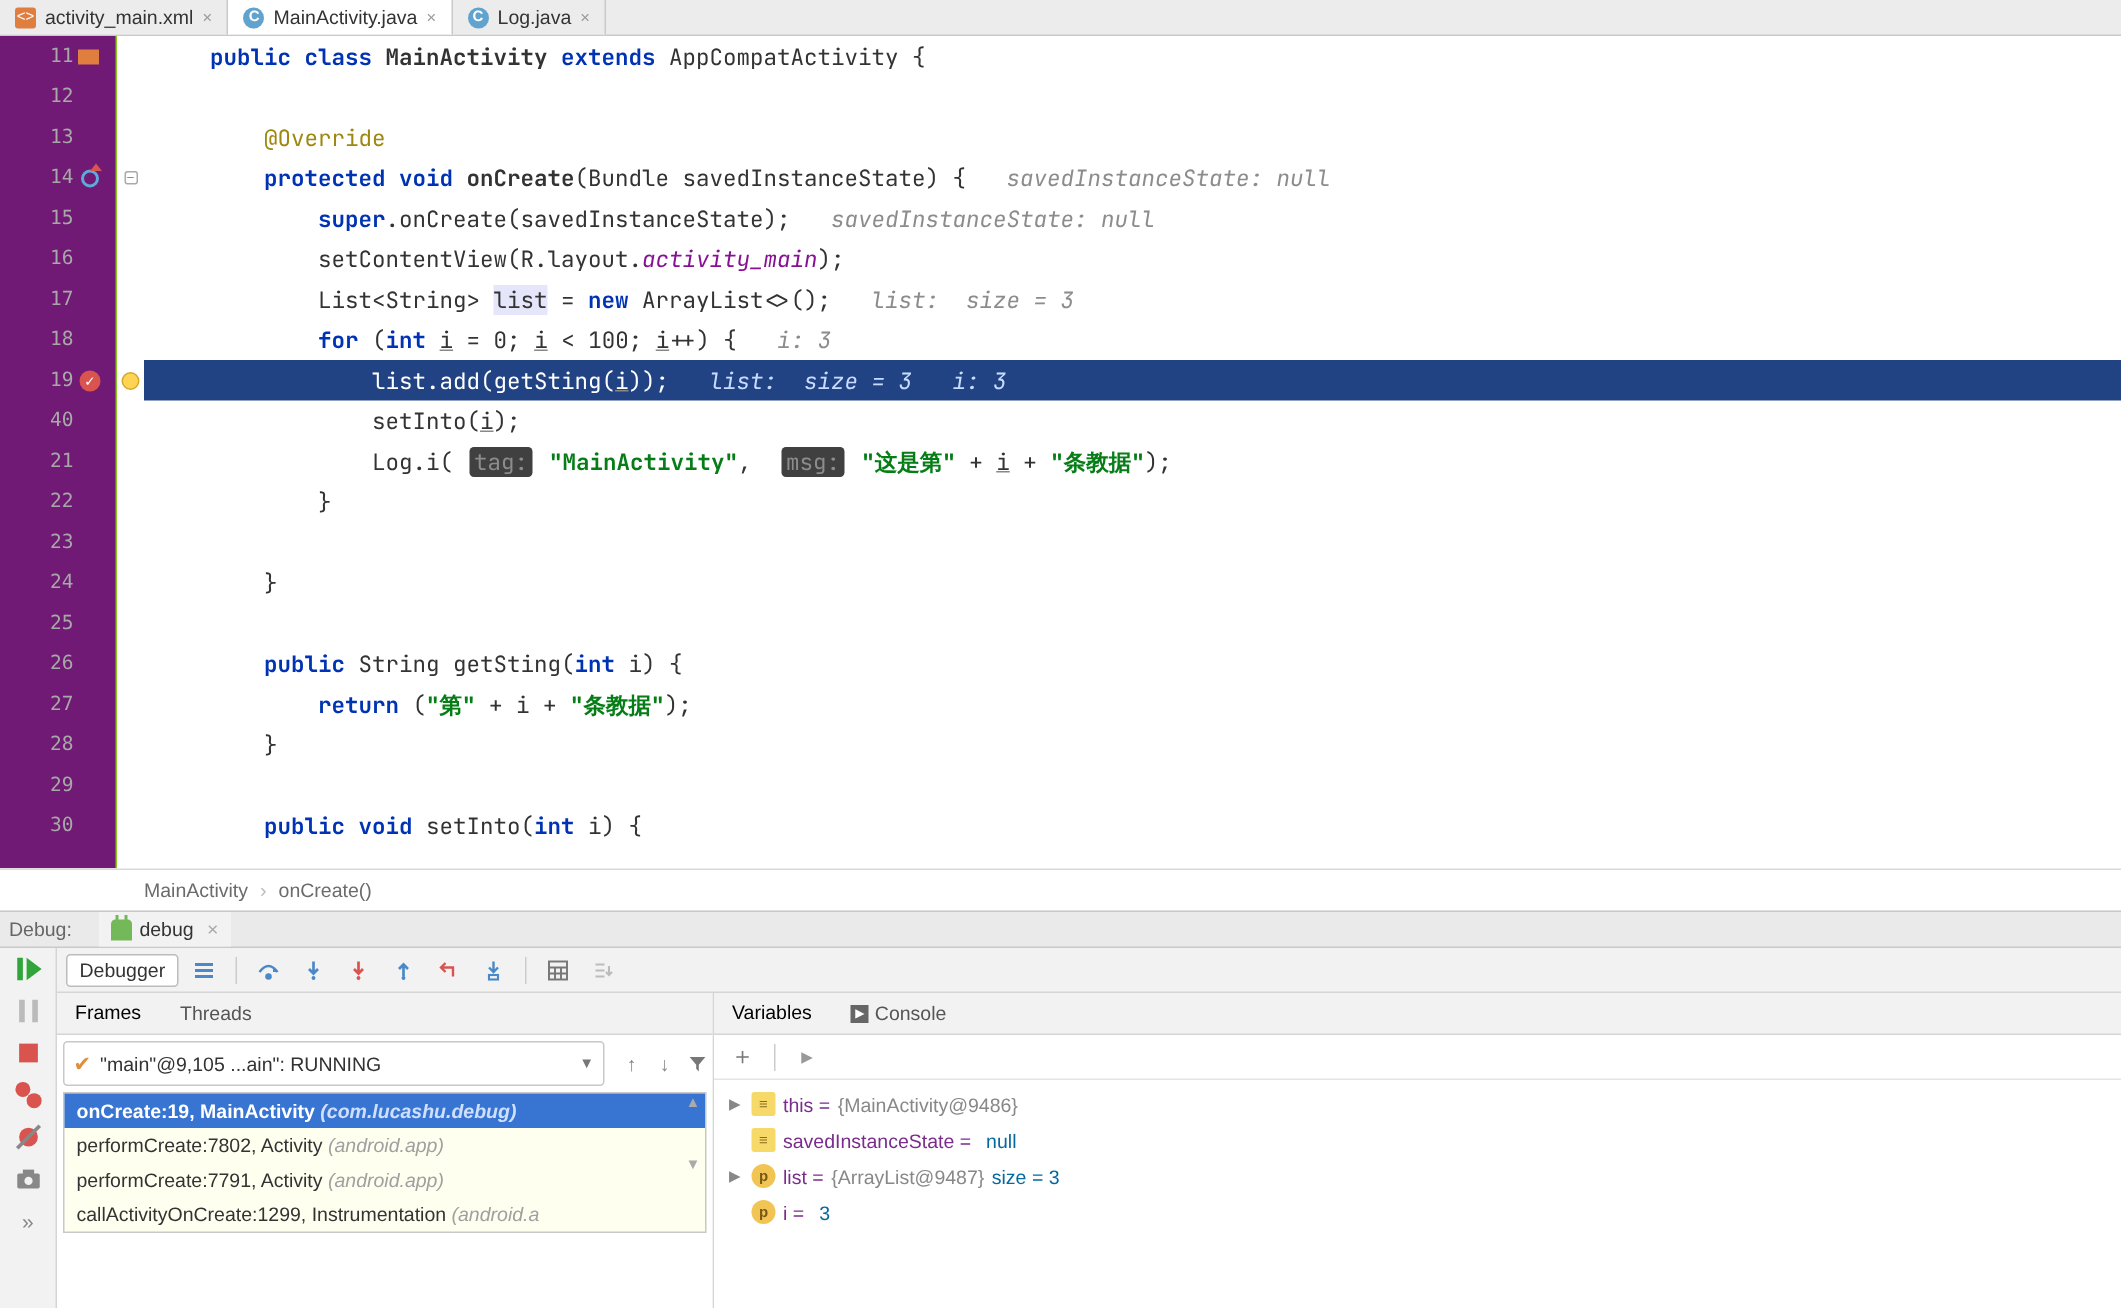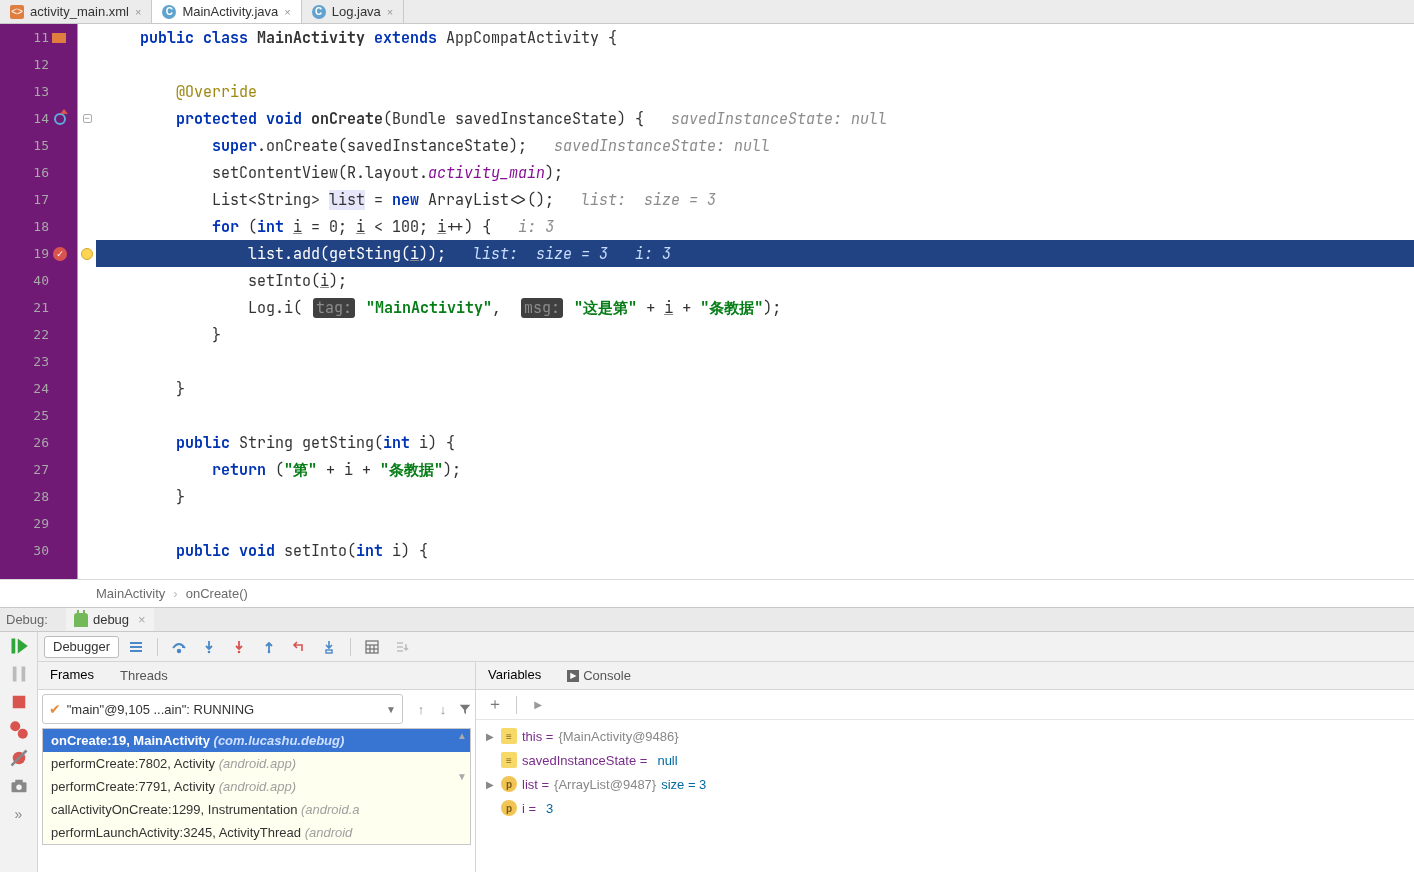--- a/index.html
+++ b/index.html
@@ -404,21 +404,20 @@
                       <path d="M2 3 L14 3 L9 9 L9 14 L7 12 L7 9 Z" fill="#777"></path>
                     </svg>
                   </div>
               </div>
             </div>
             <div class="stack" id="stack">
                 <div class="stack-row sel">onCreate:19, MainActivity <span class="pkg">(com.lucashu.debug)</span></div>
                 <div class="stack-row">performCreate:7802, Activity <span class="pkg">(android.app)</span></div>
                 <div class="stack-row">performCreate:7791, Activity <span class="pkg">(android.app)</span></div>
                 <div class="stack-row">callActivityOnCreate:1299, Instrumentation <span class="pkg">(android.a</span></div>
-                <div class="stack-row">performLaunchActivity:3245, ActivityThread <span class="pkg">(android</span></div>
               </div>
             <div class="stack-scroll">
                 <span>▲</span>
                 <span>▼</span>
               </div>
           </div>
         </div>
         <div class="pane-vars">
           <div class="pane-tabs">
             <div class="pane-tab active"><span>Variables</span></div>

